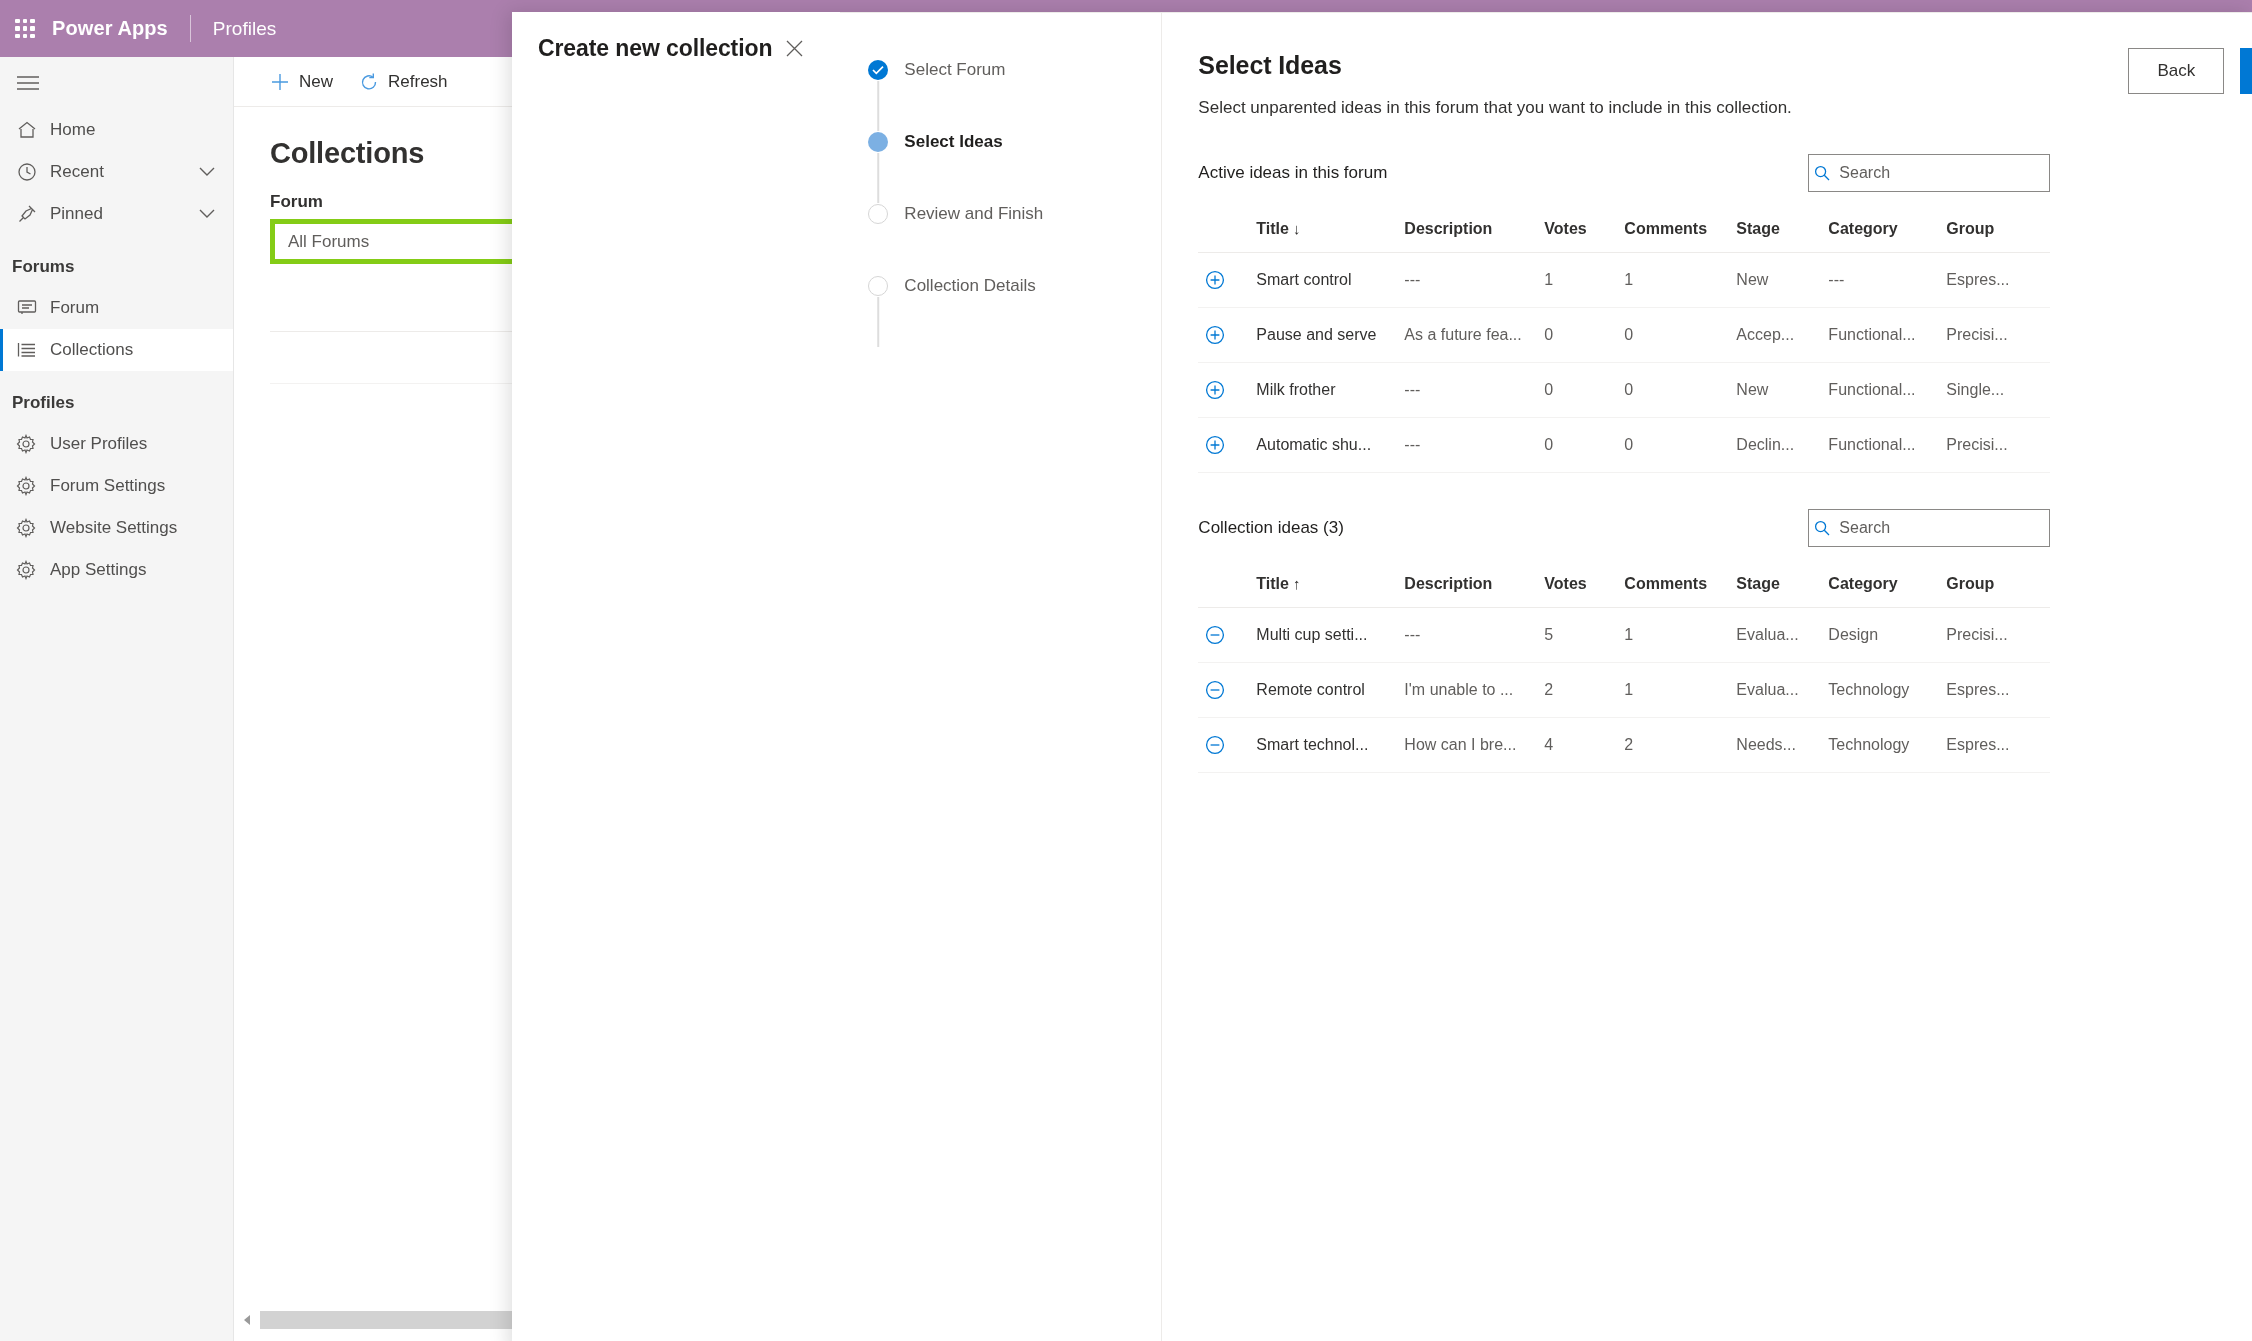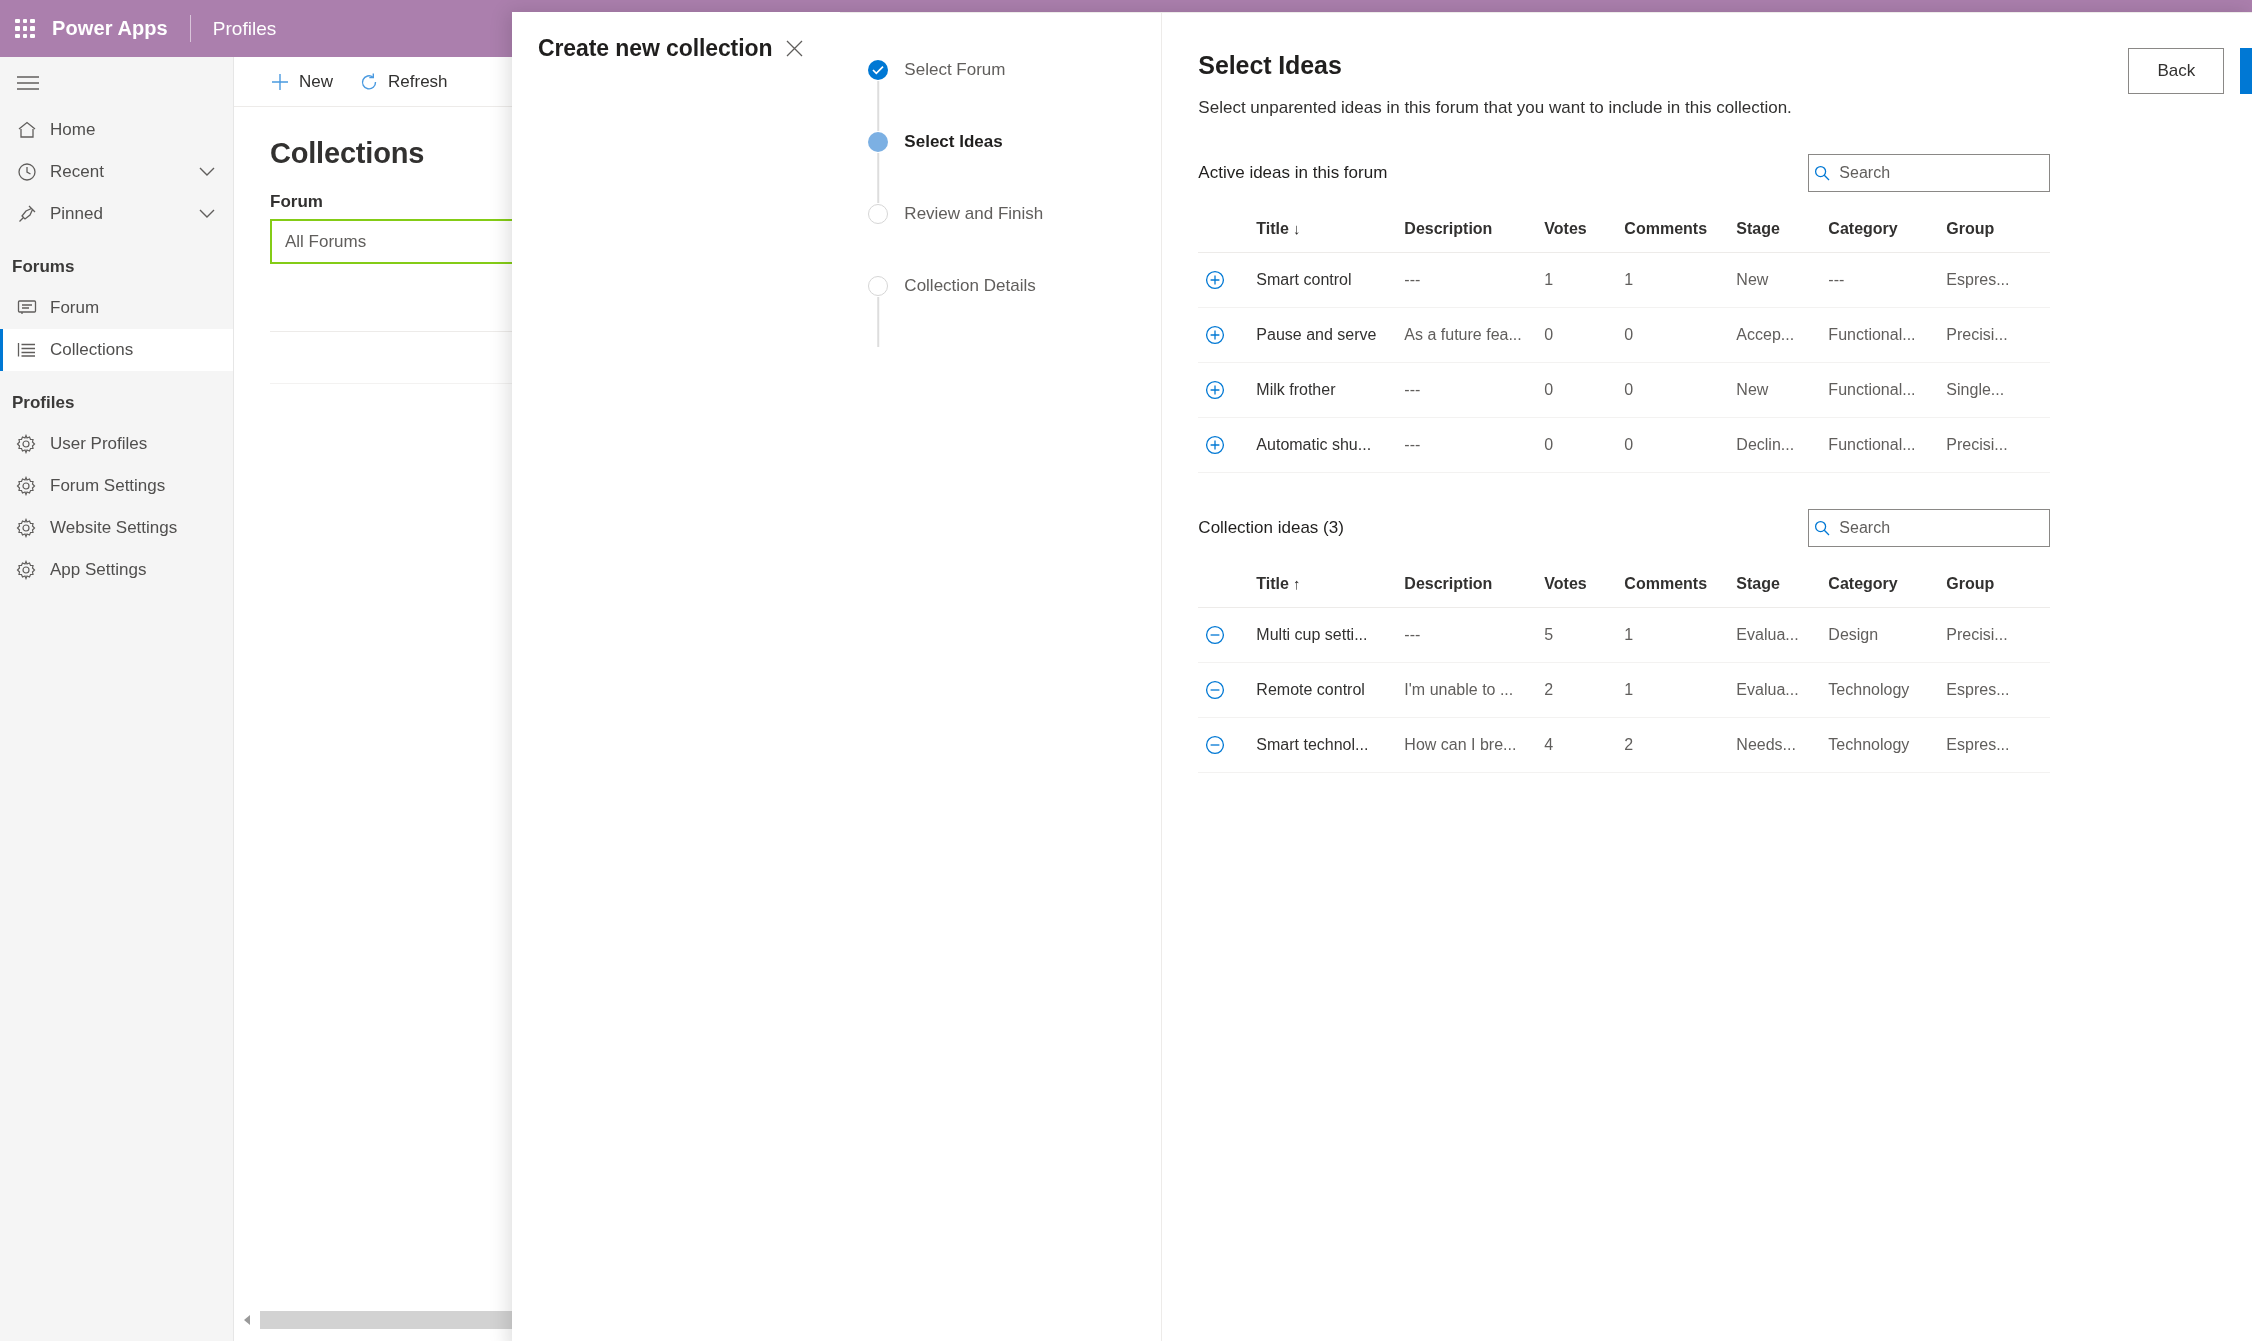--- a/index.html
+++ b/index.html
@@ -53,21 +53,21 @@
 
   
   #content-area { position:absolute; left:234px; top:57px; right:0; bottom:0; background:#fff; }
   #cmd-bar { height: 50px; display:flex; align-items:center; padding-left: 36px; gap: 26px;
              border-bottom: 1px solid #edebe9; }
   .cmd-btn { display:flex; align-items:center; gap:9px; font-size:17px; color:#323130; cursor:pointer; }
   .cmd-btn .c-ico { color:#4a9ae0; display:flex; }
   #page-title { font-size: 29px; font-weight: 600; color:#323130; padding: 30px 0 0 36px; letter-spacing:-.2px; }
   #forum-label { font-size: 17px; font-weight: 600; color:#323130; padding: 22px 0 7px 36px; }
   #forum-select {
-    margin-left: 36px; width: 430px; height: 45px; border: 2px solid #84cc16;
+    margin-left: 36px; width: 430px; height: 45px; border: 5px solid #84cc16;
     background:#fff; display:flex; align-items:center; padding-left: 13px;
     font-size: 17px; color:#605e5c; cursor:pointer;
   }
   #bg-table-head {
     margin-top: 26px; margin-left: 36px; height: 42px;
     display:flex; align-items:center; border-bottom:1px solid #edebe9;
   }
   #bg-table-head .th { font-size:17px; color:#323130; font-weight:400; margin-left: 262px; }
   #bg-row-1 { margin-left:36px; height: 52px; border-bottom: 1px solid #f3f2f1; }
   #h-scrollbar {

